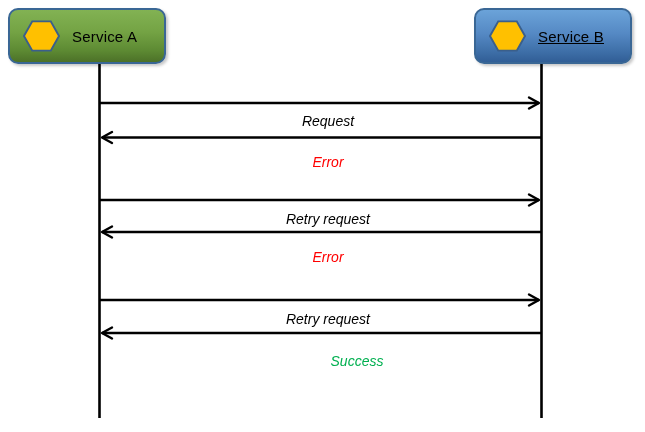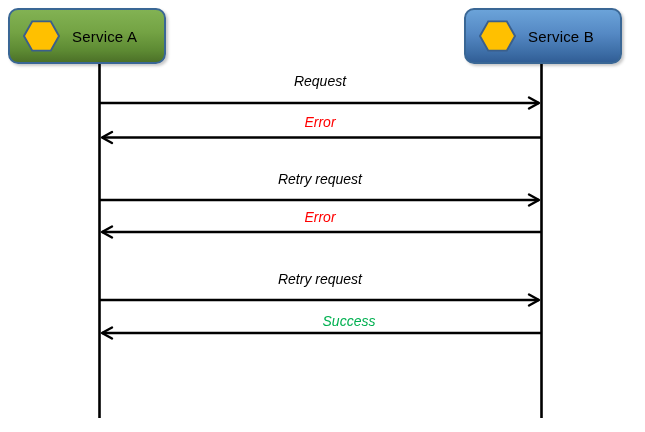--- a/index.html
+++ b/index.html
@@ -32,42 +32,44 @@
     box-sizing: border-box;
     display: flex;
     align-items: center;
     box-shadow: 2px 2px 3px rgba(0,0,0,0.22);
   }
   .actor-a {
     left: 8px;
     background: linear-gradient(180deg, #82b253 0%, #74a344 42%, #5d8a33 78%, #4c7128 100%);
   }
   .actor-b {
-    left: 464px;
+    left: 474px;
     background: linear-gradient(180deg, #6ba3d9 0%, #5589c4 45%, #3e6fa8 80%, #315e96 100%);
+    text-decoration: underline;
   }
   .hex {
     margin-left: 13px;
     flex: 0 0 auto;
   }
   .actor-label {
     margin-left: 12px;
     font-size: 15px;
     color: #000000;
     letter-spacing: 0.2px;
   }
   .msg {
     position: absolute;
-    left: 99px;
+    left: 107px;
     width: 442px;
     text-align: center;
     font-size: 14px;
     font-style: italic;
     color: #000000;
     line-height: 18px;
+    margin-top: 40px;
   }
 </style>
 </head>
 <body>
 
 <div class="canvas">
 
   <svg class="layer" viewBox="0 0 645 432">
     <defs>
       <marker id="head" markerUnits="userSpaceOnUse" markerWidth="18" markerHeight="18" refX="13" refY="8" orient="auto">

